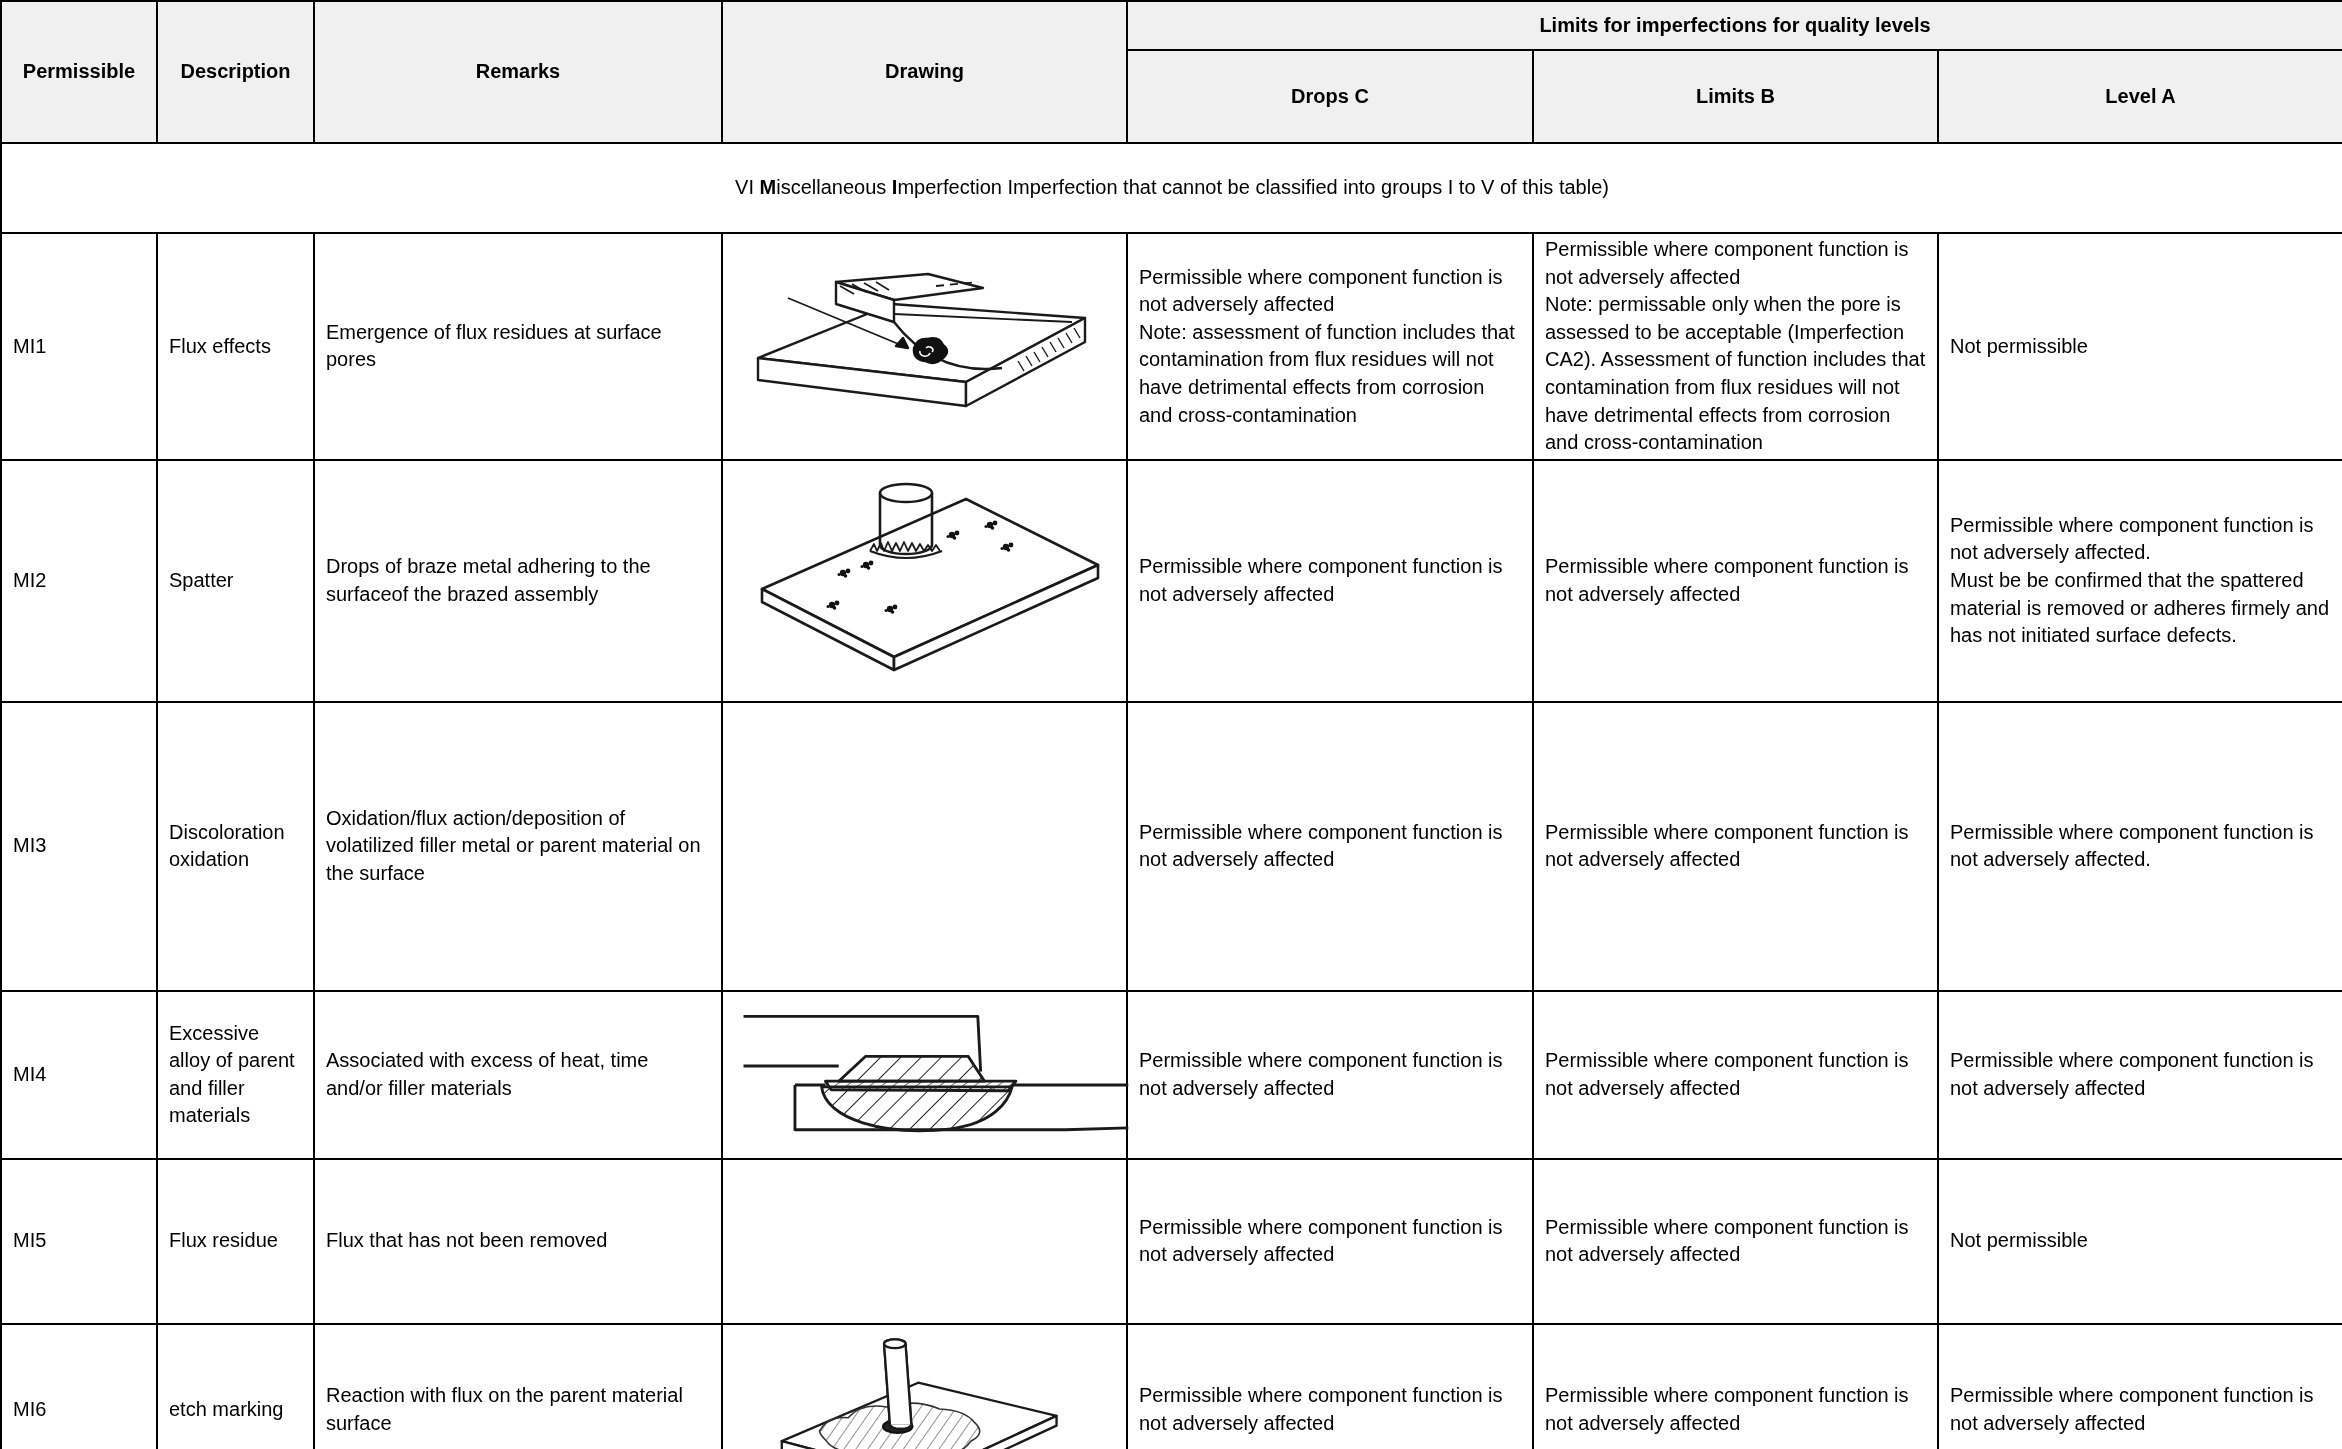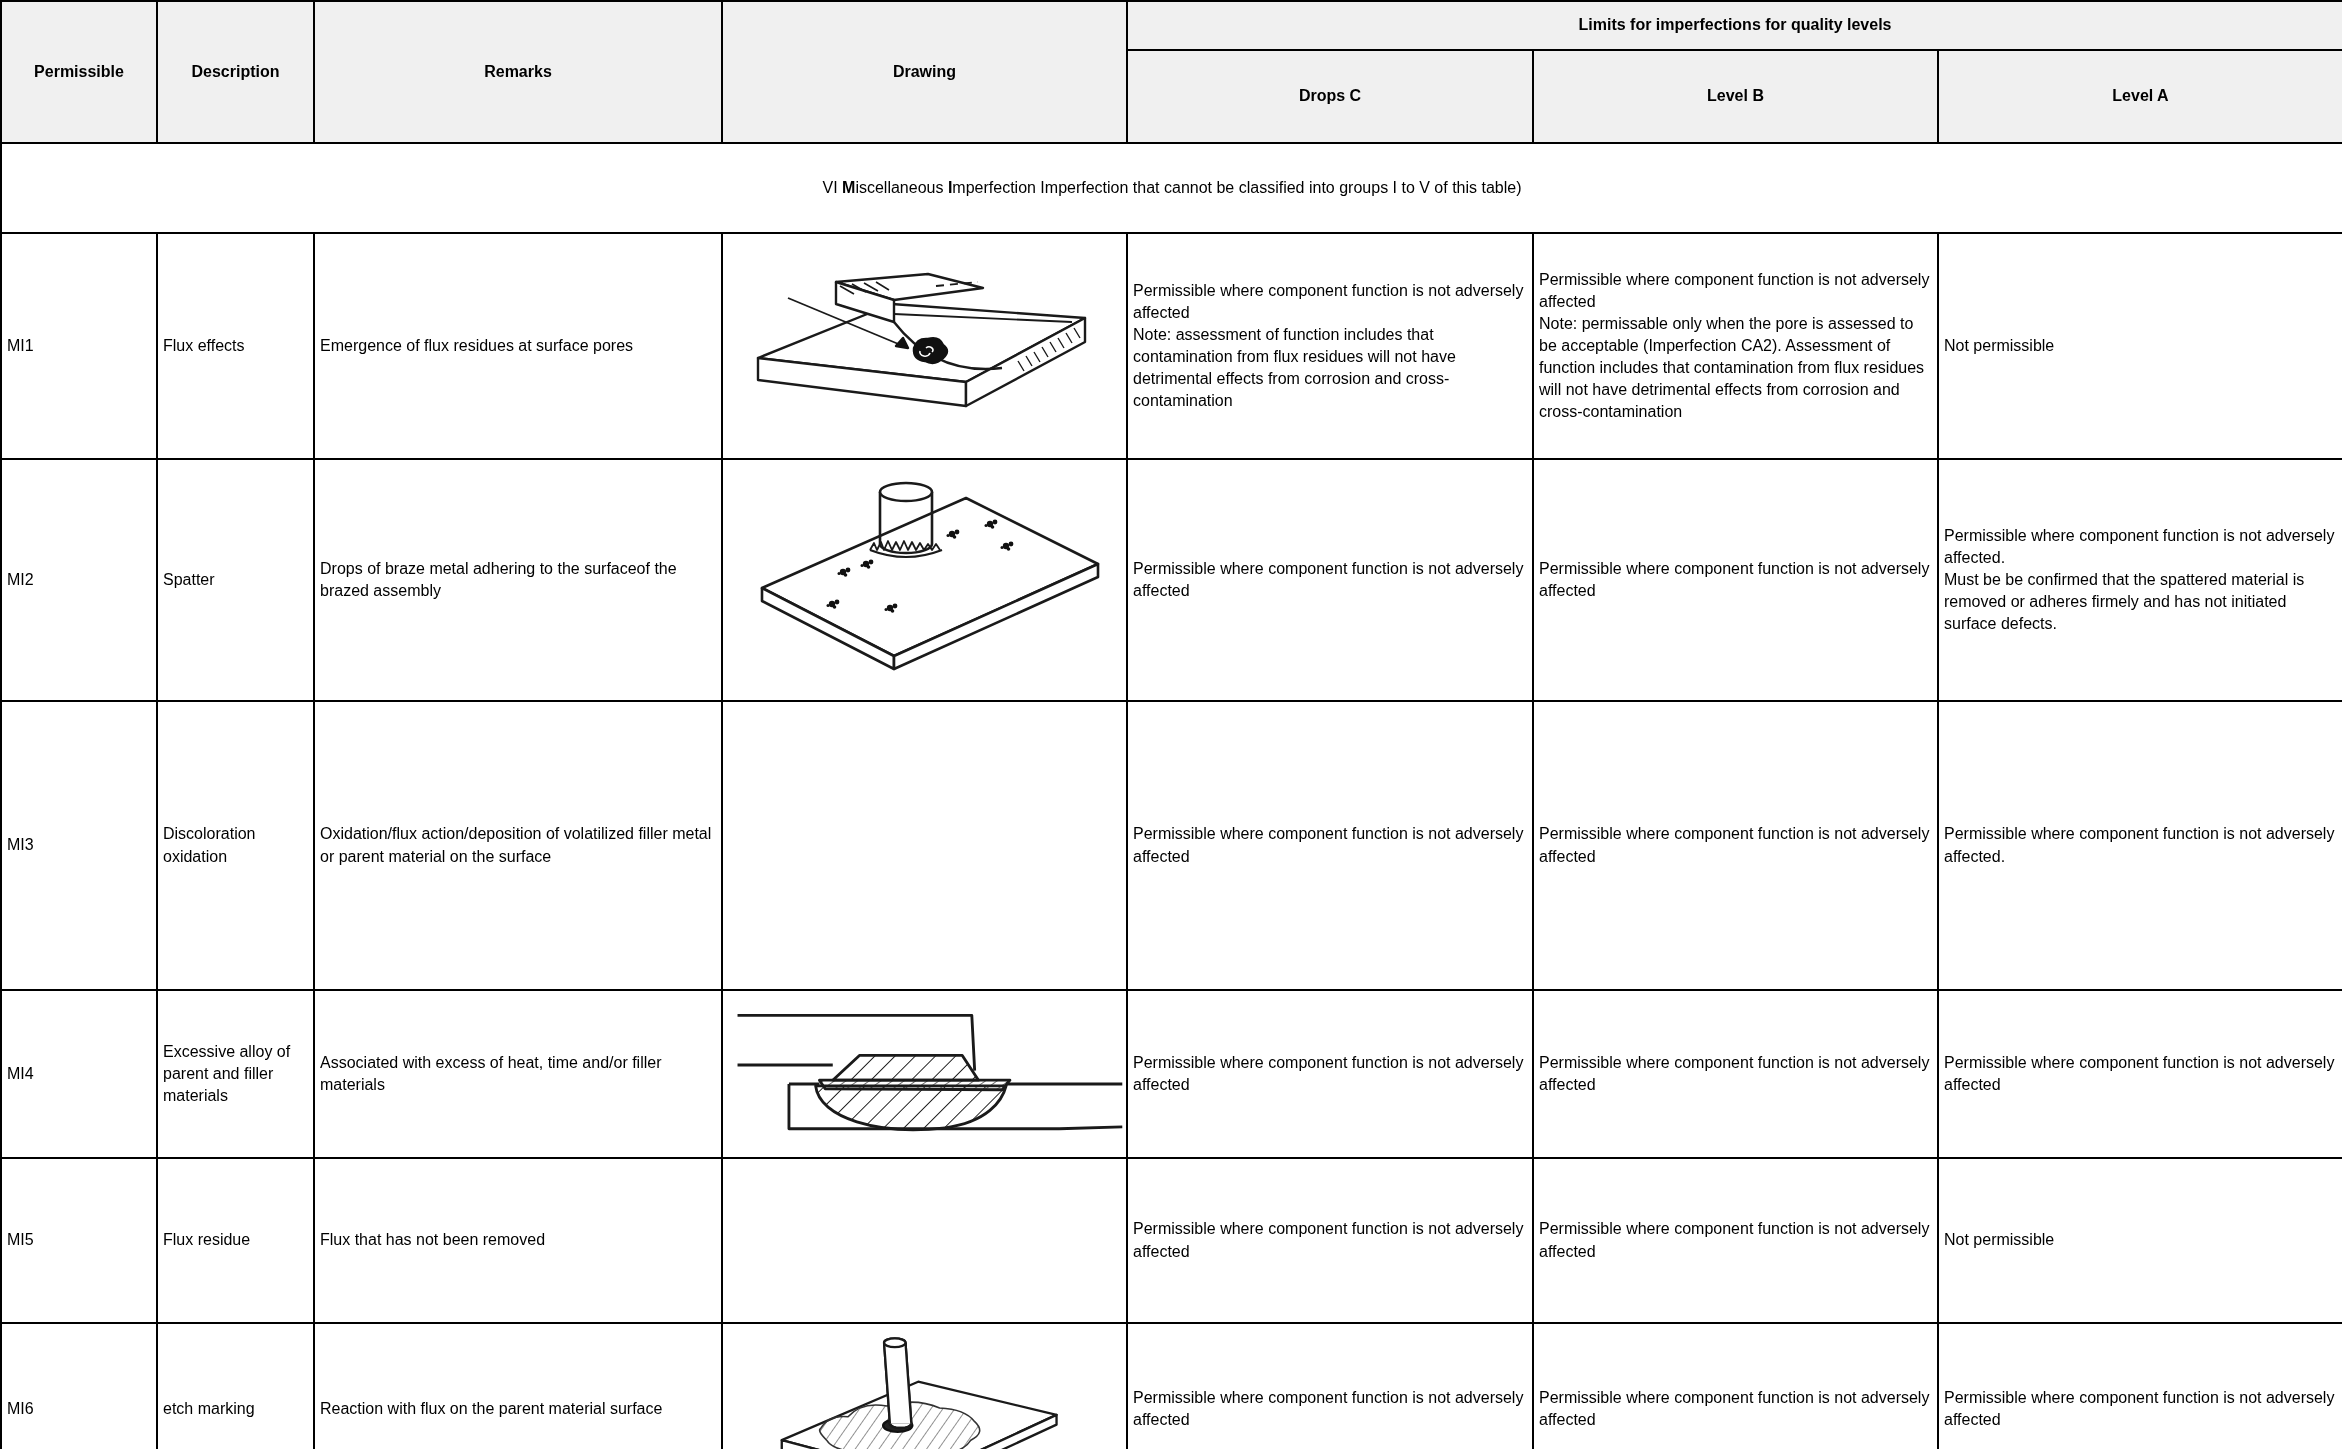--- a/index.html
+++ b/index.html
@@ -8,23 +8,23 @@
     width: 2342px; height: 1449px; overflow: hidden;
     font-family: "Liberation Sans", "DejaVu Sans", sans-serif;
     color: #000; background: #fff;
   }
   table.imp {
     border-collapse: collapse; table-layout: fixed;
     width: 2342px;
   }
   table.imp th, table.imp td {
     border: 2px solid #000;
-    padding: 2px 5px;
+    padding: 2px 11px;
     vertical-align: middle;
-    font-size: 16px;
+    font-size: 20px;
     line-height: 1.38;
   }
   th.hdr {
     background: #f0f0f0;
     font-weight: bold;
     text-align: center;
   }
   td.group-cell {
     background: #fff;
     font-weight: normal;
@@ -54,21 +54,21 @@
   <tbody>
         <tr style="height:49px">
     <th class="hdr" rowspan="2">Permissible</th>
     <th class="hdr" rowspan="2">Description</th>
     <th class="hdr" rowspan="2">Remarks</th>
     <th class="hdr" rowspan="2">Drawing</th>
     <th class="hdr" colspan="3">Limits for imperfections for quality levels</th>
   </tr>
   <tr style="height:93px">
     <th class="hdr">Drops C</th>
-    <th class="hdr">Level B</th>
+    <th class="hdr">Limits B</th>
     <th class="hdr">Level A</th>
   </tr>
 
   <tr style="height:90px">
     <td class="group-cell" colspan="7"><span>VI </span><span class="b">M</span><span>iscellaneous </span><span class="b">I</span><span>mperfection Imperfection that cannot be classified into groups I to V of this table)</span></td>
   </tr>
 
   <tr style="height:226px">
     <td class="cell">MI1</td>
     <td class="cell">Flux effects</td>

